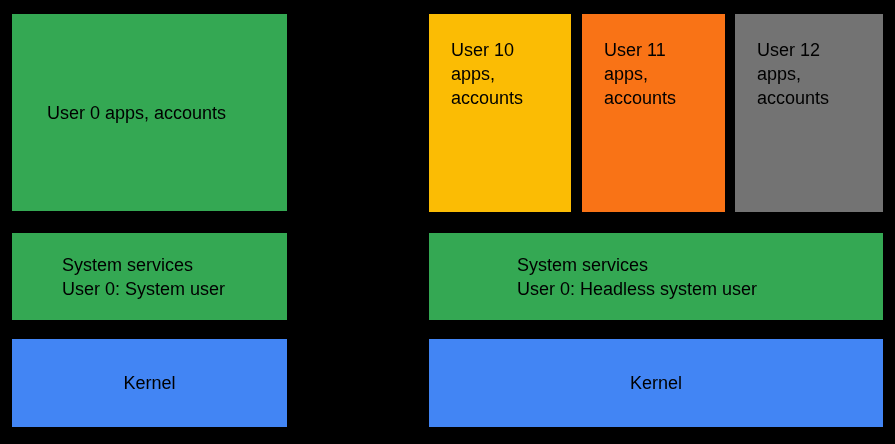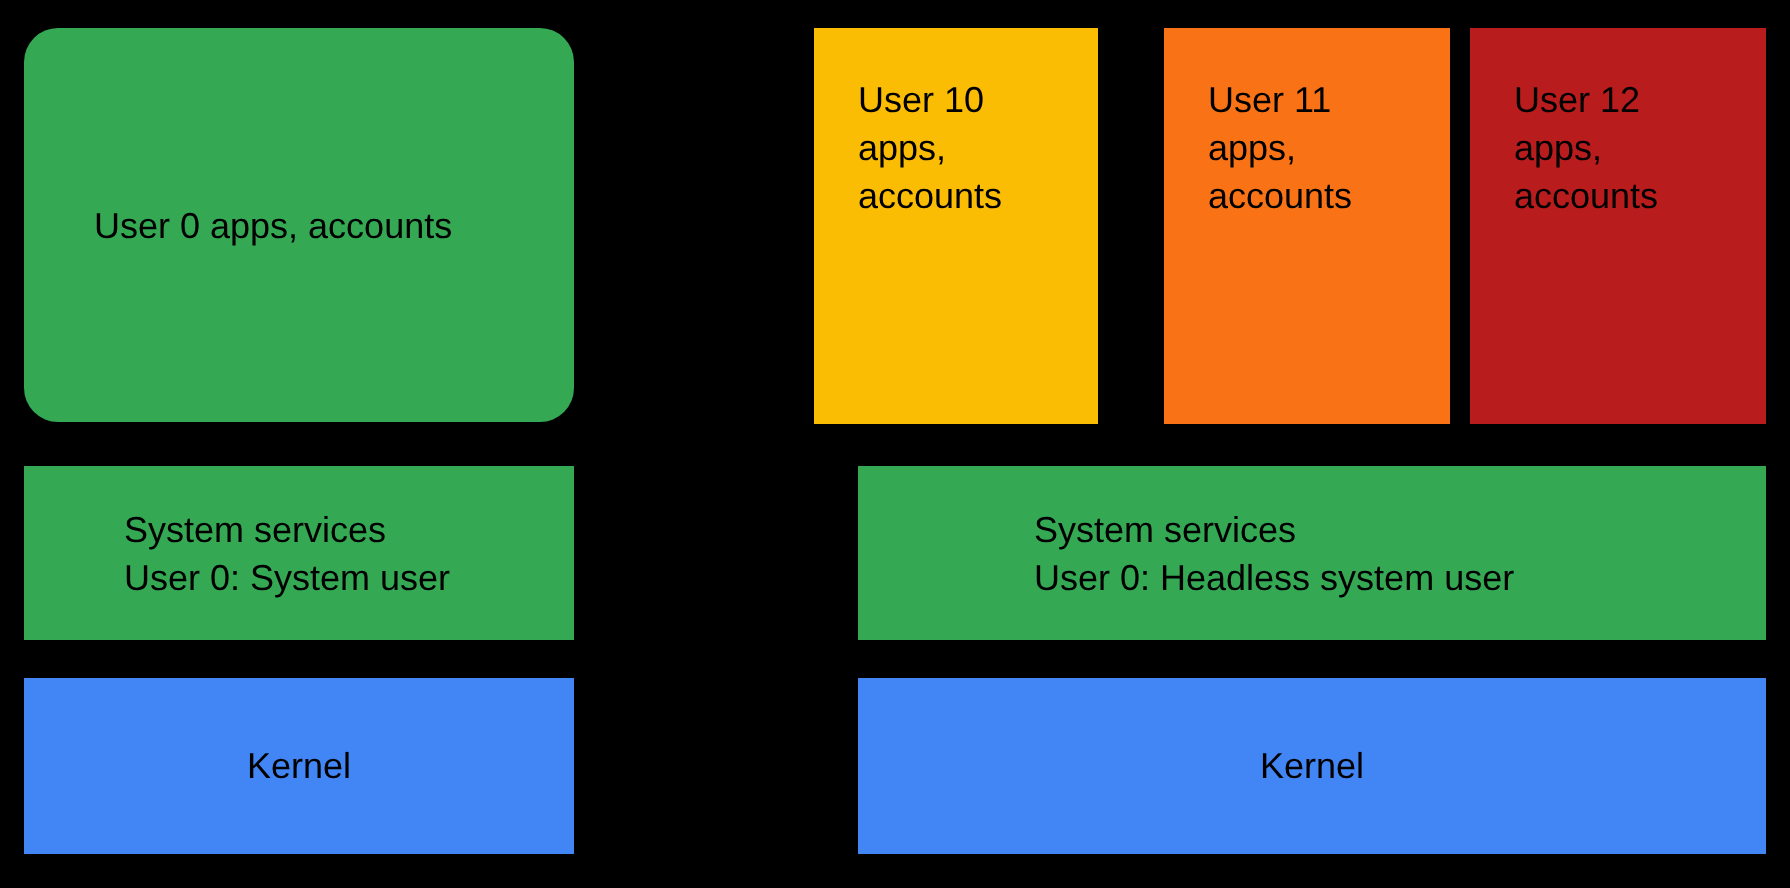--- a/index.html
+++ b/index.html
@@ -29,37 +29,36 @@
     line-height: 24px;
   }
   .box .label {
     white-space: pre-line;
   }
   
   .l-apps {
     left: 12px; top: 14px; width: 275px; height: 197px;
     display: flex; align-items: center;
     padding-left: 35px;
-    border-radius: 17px;
   }
   .l-services {
     left: 12px; top: 233px; width: 275px; height: 87px;
     display: flex; align-items: center;
     padding-left: 50px;
   }
   .l-kernel {
     left: 12px; top: 339px; width: 275px; height: 88px;
     display: flex; align-items: center; justify-content: center;
   }
   
   .r-user {
     top: 14px; height: 198px;
     padding: 24px 8px 0 22px;
   }
-  .r-user10 { left: 407px; width: 142px; }
+  .r-user10 { left: 429px; width: 142px; }
   .r-user11 { left: 582px; width: 143px; }
   .r-user12 { left: 735px; width: 148px; }
   .r-services {
     left: 429px; top: 233px; width: 454px; height: 87px;
     display: flex; align-items: center;
     padding-left: 88px;
   }
   .r-kernel {
     left: 429px; top: 339px; width: 454px; height: 88px;
     display: flex; align-items: center; justify-content: center;
@@ -88,21 +87,21 @@
 apps,
 accounts</span>
   </div>
 
   <div class="box r-user r-user11" style="background: #f97316;">
     <span class="label">User 11
 apps,
 accounts</span>
   </div>
 
-  <div class="box r-user r-user12" style="background: #b91c1c;">
+  <div class="box r-user r-user12" style="background: #737373;">
     <span class="label">User 12
 apps,
 accounts</span>
   </div>
 
   <div class="box r-services" style="background: rgb(52, 168, 83);">
     <span class="label">System services
 User 0: Headless system user</span>
   </div>
 

